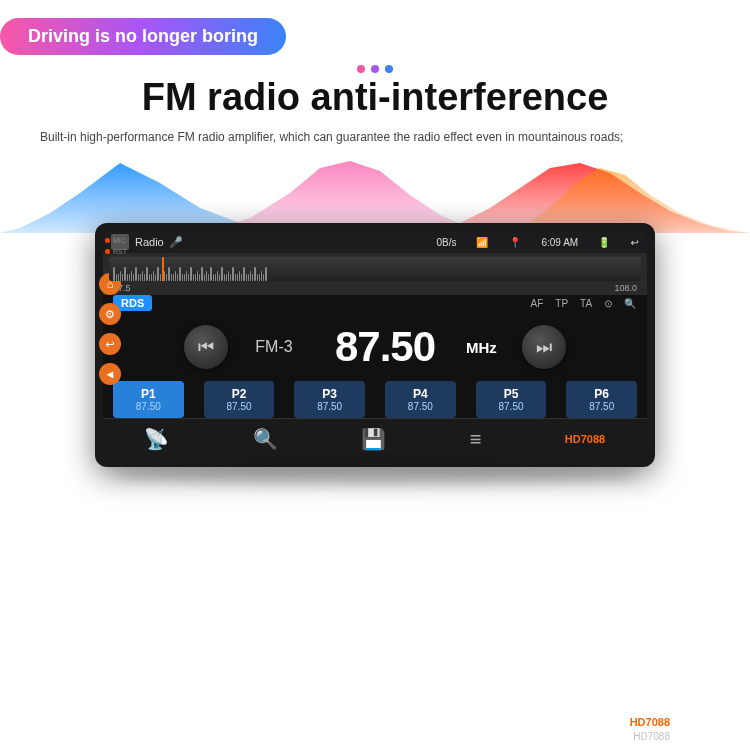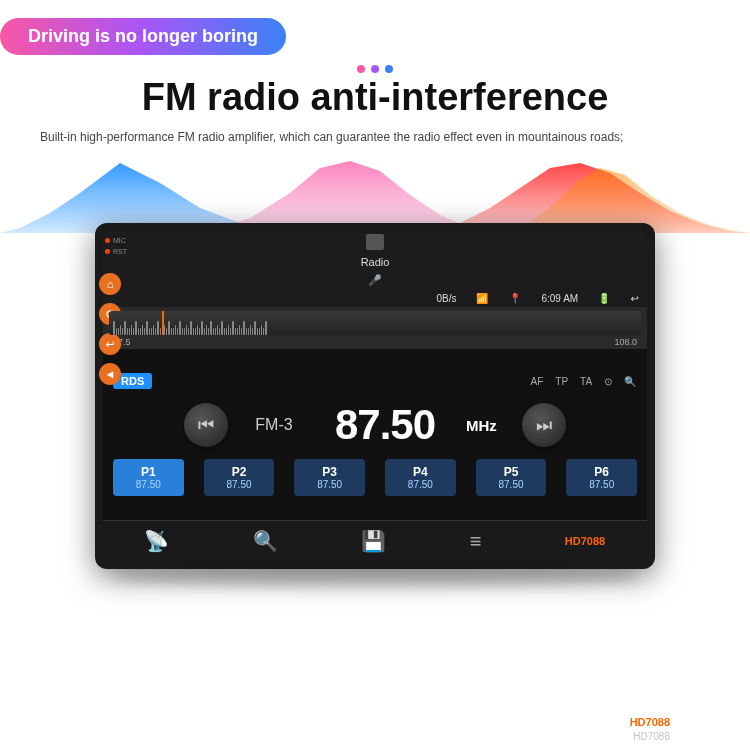--- a/index.html
+++ b/index.html
@@ -112,21 +112,20 @@
 
     
     .status-bar {
       background: #1c1c1e;
       display: flex;
       align-items: center;
       padding: 3px 8px;
       font-size: 10px;
       color: #ddd;
       gap: 6px;
-      flex-direction: column;
     }
     .status-bar .home-icon {
       width: 18px; height: 16px;
       background: #555;
       border-radius: 2px;
       display: inline-block;
     }
     .status-label {
       font-size: 11px;
       color: #ddd;
@@ -176,21 +175,21 @@
       left: 10%;
       top: 0;
       bottom: 0;
       width: 2px;
       background: #ff6600;
     }
 
     
     .radio-main {
       background: #111;
-      padding: 24px 10px;
+      padding: 0 10px;
     }
     .radio-top-row {
       display: flex;
       align-items: center;
       justify-content: space-between;
       margin-bottom: 4px;
     }
     .rds-badge {
       background: #1e90ff;
       color: white;

